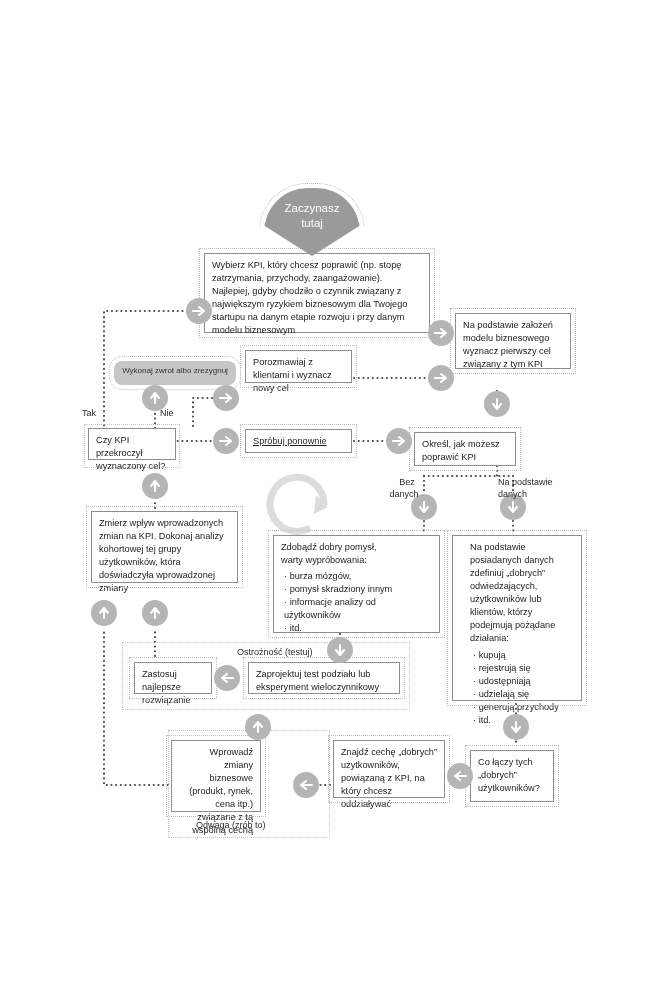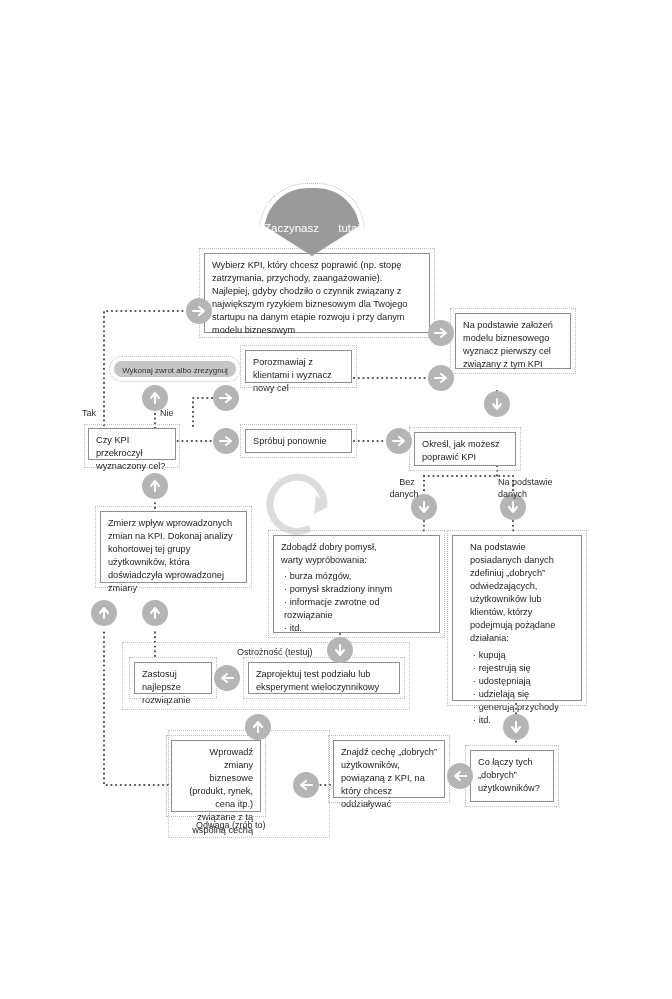--- a/index.html
+++ b/index.html
@@ -71,22 +71,22 @@
   }
   .start-shape .halo{
     position:absolute;
     left:-5px;top:-5px;right:-5px;bottom:-5px;
     border:1px dotted #b9b9b9;
     clip-path:polygon(0% 0%,100% 0%,100% 56%,50% 100%,0% 56%);
     border-radius:48px 48px 0 0;
   }
   .start-shape .txt{
     position:absolute;inset:0;
-    display:flex;flex-direction:row;
-    align-items:center;justify-content:space-between;
+    display:flex;flex-direction:column;
+    align-items:center;justify-content:flex-start;
     padding-top:13px;
     color:#ffffff;
     font-size:11.5px;
     line-height:1.28;
     text-align:center;
     pointer-events:none;
   }
 
   
   .arrow{
@@ -196,51 +196,51 @@
   </div>
 
   <div class="node dotted-halo" style="left:204px;top:253px;width:226px;height:80px;">
     <p>Wybierz KPI, który chcesz poprawić (np. stopę zatrzymania, przychody, zaangażowanie). Najlepiej, gdyby chodziło o czynnik związany z największym ryzykiem biznesowym dla Twojego startupu na danym etapie rozwoju i przy danym modelu biznesowym</p>
   </div>
 
   <div class="node dotted-halo" style="left:455px;top:313px;width:116px;height:56px;">
     <p>Na podstawie założeń modelu biznesowego wyznacz pierwszy cel związany z tym KPI</p>
   </div>
 
-  <div class="gray-pill" style="left:114px;top:361px;width:122px;height:16px;border-radius:8px;">
+  <div class="gray-pill" style="left:114px;top:361px;width:122px;height:24px;border-radius:8px;">
     <span>Wykonaj zwrot albo zrezygnuj</span>
   </div>
 
   <div class="node dotted-halo" style="left:245px;top:350px;width:107px;height:33px;">
     <p>Porozmawiaj z klientami i wyznacz nowy cel</p>
   </div>
 
-  <div class="node dotted-halo" style="left:245px;top:429px;width:107px;height:24px;">
+  <div class="node dotted-halo" style="left:245px;top:429px;width:107px;height:24px;text-decoration:underline;">
     <p>Spróbuj ponownie</p>
   </div>
 
   <div class="node" style="left:88px;top:428px;width:88px;height:32px;">
     <p>Czy KPI przekroczył wyznaczony cel?</p>
   </div>
 
   <div class="node dotted-halo" style="left:414px;top:432px;width:102px;height:34px;">
     <p>Określ, jak możesz poprawić KPI</p>
   </div>
 
-  <div class="node dotted-halo" style="left:100px;top:511px;width:147px;height:72px;">
+  <div class="node dotted-halo" style="left:91px;top:511px;width:147px;height:72px;">
     <p>Zmierz wpływ wprowadzonych zmian na KPI. Dokonaj analizy kohortowej tej grupy użytkowników, która doświadczyła wprowadzonej zmiany</p>
   </div>
 
   <div class="node dotted-halo" style="left:273px;top:535px;width:167px;height:98px;">
     <p>Zdobądź dobry pomysł,</p>
     <p>warty wypróbowania:</p>
     <ul>
       <li>burza mózgów,</li>
       <li>pomysł skradziony innym</li>
-      <li>informacje zwrotne od rozwiązanie</li>
+      <li>informacje analizy od użytkowników</li>
       <li>itd.</li>
     </ul>
   </div>
 
   <div class="node dotted-halo" style="left:452px;top:535px;width:130px;height:166px;padding-left:17px;">
     <p>Na podstawie posiadanych danych zdefiniuj „dobrych” odwiedzających, użytkowników lub klientów, którzy podejmują pożądane działania:</p>
     <ul>
       <li>kupują</li>
       <li>rejestrują się</li>
       <li>udostępniają</li>

